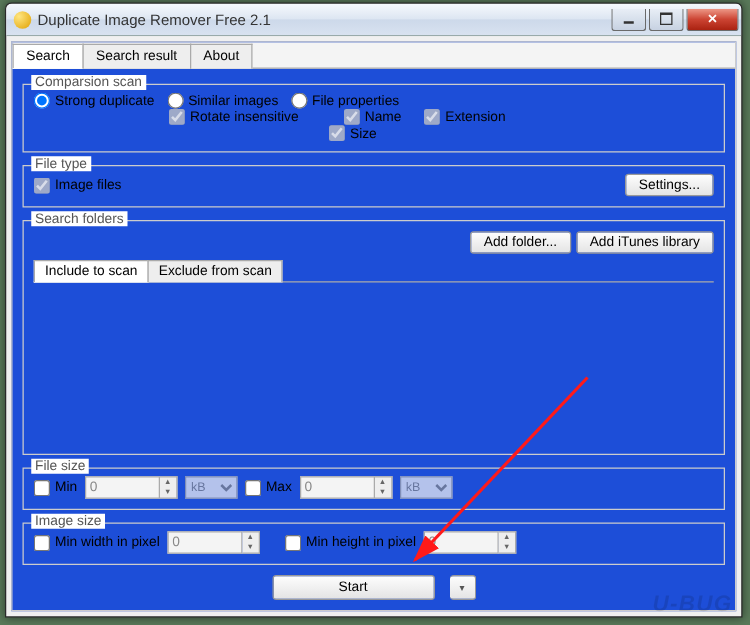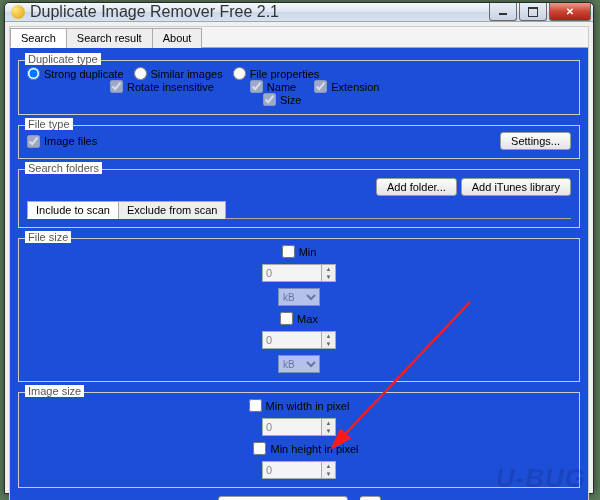--- a/index.html
+++ b/index.html
@@ -2,21 +2,21 @@
 <html><head>
 <meta charset="utf-8">
 <style>
 * { box-sizing: border-box; margin: 0; padding: 0; font-family: "Segoe UI", Tahoma, sans-serif; font-size: 11px; }
 body { background: #5a7a5a; width: 600px; height: 500px; overflow: hidden; position: relative; }
 
 .window { position: absolute; top: 2px; left: 4px; width: 590px; height: 492px; background: #f0f0f0; border: 1px solid #2a2a2a; border-radius: 5px 5px 0 0; box-shadow: 0 0 8px rgba(0,0,0,.5); display: flex; flex-direction: column; }
 
 .titlebar { height: 26px; background: linear-gradient(#f6f9fd, #dde6f2 48%, #cdd9ea 52%, #d8e2f0); border-radius: 5px 5px 0 0; display: flex; align-items: center; padding: 0 2px 0 6px; border-bottom: 1px solid #9aa; }
 .titlebar .app-icon { width: 14px; height: 14px; background: radial-gradient(circle at 30% 30%, #ffe680, #e0a000); border-radius: 50%; margin-right: 5px; }
-.titlebar .title { flex: 1; color: #333; font-size: 16px; }
+.titlebar .title { flex: 1; color: #333; font-size: 12px; }
 .win-btns { display: flex; gap: 2px; }
 .win-btn { width: 28px; height: 18px; border-radius: 0 0 3px 3px; border: 1px solid #6a6a6a; border-top: none; display: flex; align-items: center; justify-content: center; font-size: 10px; }
 .win-min, .win-max { background: linear-gradient(#e8eef6, #c7d2e2); }
 .win-close { width: 42px; background: linear-gradient(#e98, #c43 50%, #a21); color: #fff; }
 .win-min::before { content:""; width:8px; height:2px; background:#333; margin-top:5px; }
 .win-max::before { content:""; width:8px; height:7px; border:1px solid #333; border-top:2px solid #333; }
 .win-close::before { content:"✕"; font-weight:bold; }
 
 .client { flex:1; background:#1d4ed8; margin:4px; border:1px solid #ccc; display:flex; flex-direction:column; }
 
@@ -25,53 +25,53 @@
 .tab.active { background:#fff; border-bottom:1px solid #fff; }
 
 .tabbody { flex:1; padding:6px 8px; overflow:hidden; display:flex; flex-direction:column; gap:4px; }
 
 .group { border:1px solid #ccc; padding:6px 8px 8px; position:relative; margin-top:6px; }
 .group > .legend { position:absolute; top:-8px; left:6px; background:#fff; padding:0 3px; color:#555; }
 
 .row { display:flex; align-items:center; gap:10px; flex-wrap:wrap; }
 .radio, .check { display:flex; align-items:center; gap:4px; }
 .radio input, .check input { margin:0; }
-.sub { margin-left:83px; display:flex; gap:18px; }
+.sub { margin-left:108px; display:flex; gap:18px; }
 .sub2 { margin-left:108px; }
 
 .filetype-row { display:flex; align-items:center; }
 .filetype-row .spacer { flex:1; }
 .btn { background:linear-gradient(#fdfdfd,#e4e4e4); border:1px solid #999; border-radius:3px; padding:2px 10px; cursor:pointer; }
 
 .folders-btns { display:flex; justify-content:flex-end; gap:4px; margin-top:2px; }
 
 .subtabs { display:flex; border-bottom:1px solid #aaa; margin-top:4px; }
 .subtab { padding:2px 8px; border:1px solid #aaa; border-bottom:none; background:#eee; position:relative; top:1px; margin-right:-1px; }
 .subtab.active { background:#fff; border-bottom:1px solid #fff; }
 
 .pathlist { border:1px solid #aaa; border-top:none; height:118px; display:flex; flex-direction:column; }
 .path-header { background:linear-gradient(#fdfdfd,#ececec); border-bottom:1px solid #ccc; padding:2px 6px; color:#444; }
 .path-rows { flex:1; overflow:auto; }
 .path-row { padding:2px 6px; }
 
-.numrow { display:flex; align-items:center; gap:6px;flex-direction:column; }
+.numrow { display:flex; align-items:center; gap:6px; }
 .spin { display:inline-flex; }
 .spin input { width:60px; height:18px; border:1px solid #aaa; padding:0 3px; background:#f4f4f4; color:#888; }
 .spin .arrows { width:14px; border:1px solid #aaa; border-left:none; display:flex; flex-direction:column; background:#eee; }
 .spin .arrows span { flex:1; text-align:center; font-size:6px; line-height:8px; color:#666; }
 select.unit { height:18px; border:1px solid #aaa; background:#f4f4f4; color:#888; width:42px; font-size:10px; }
 
 .startrow { display:flex; justify-content:center; padding:4px 0 2px; gap:12px; }
 .start-btn { width:130px; padding:3px 0; }
 .start-split { width:18px; border-left:none; display:flex; align-items:center; justify-content:center; }
 .start-split::after { content:"▾"; font-size:8px; color:#555; }
 
 .arrow-overlay { position:absolute; pointer-events:none; left:0; top:0; width:600px; height:500px; }
 
-.watermark { position:absolute; right:14px; bottom:6px; color:rgba(0,0,0,.12); font-size:26px; font-weight:bold; font-style:italic; letter-spacing:1px; }
+.watermark { position:absolute; right:14px; bottom:6px; color:rgba(0,0,0,.12); font-size:18px; font-weight:bold; font-style:italic; letter-spacing:1px; }
 </style>
 </head>
 <body>
 
 <div class="window">
 
   <div class="titlebar">
     <div class="app-icon"></div>
     <div class="title">Duplicate Image Remover Free 2.1</div>
     <div class="win-btns">
@@ -85,21 +85,21 @@
 
     <div class="tabstrip">
       <div class="tab active">Search</div>
       <div class="tab">Search result</div>
       <div class="tab">About</div>
     </div>
 
     <div class="tabbody">
 
       <div class="group">
-        <span class="legend">Duplicate type</span>
+        <span class="legend">Comparsion scan</span>
         <div class="row">
           <label class="radio">
               <input type="radio" checked="" style="">
               <span>Strong duplicate</span>
             </label>
           <label class="radio">
               <input type="radio" style="">
               <span>Similar images</span>
             </label>
           <label class="radio">

